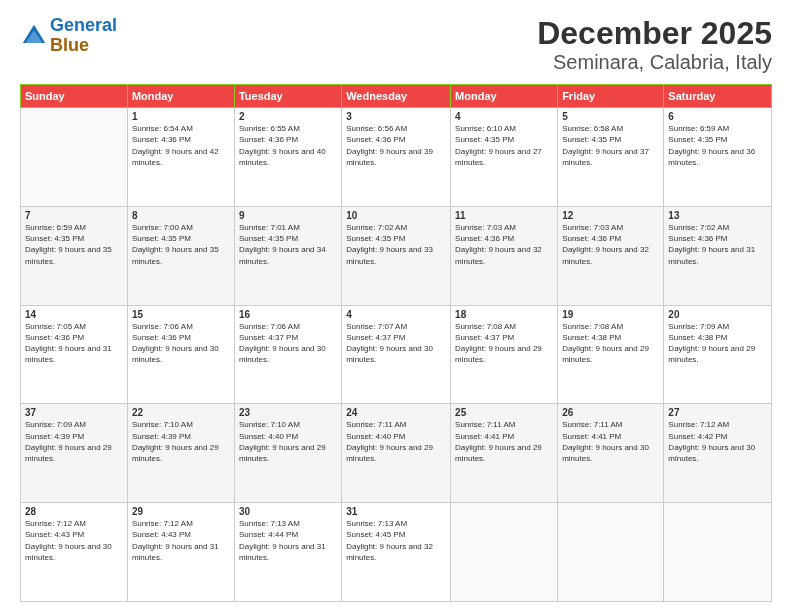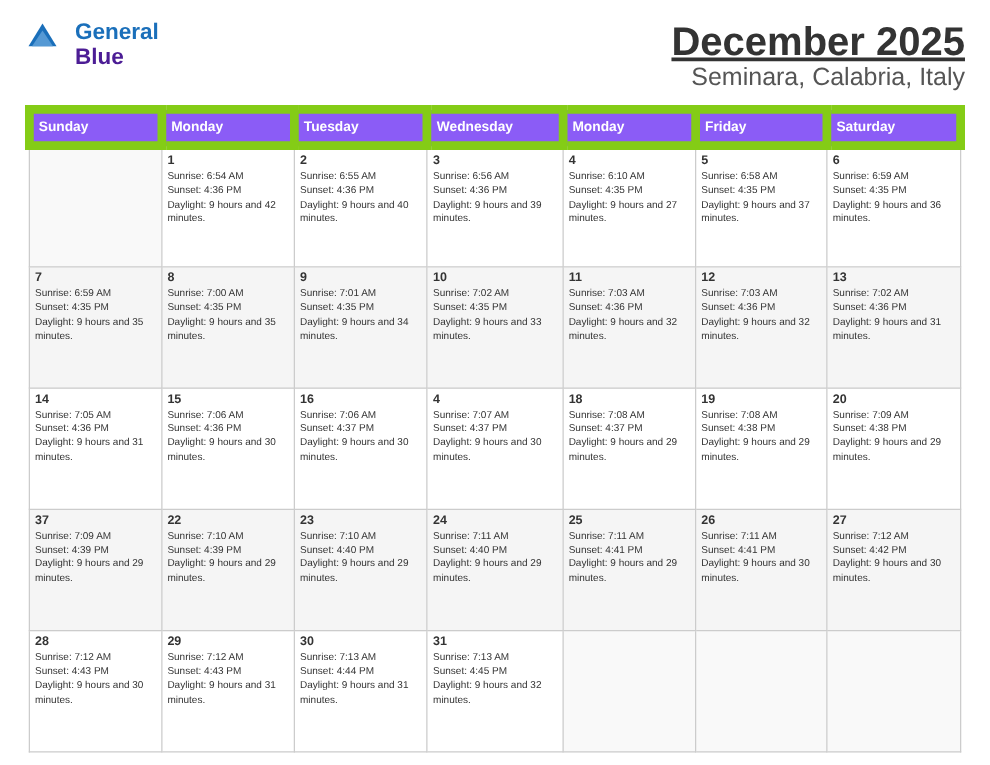--- a/index.html
+++ b/index.html
@@ -18,21 +18,21 @@
       flex-direction: column;
     }
     .header {
       display: flex;
       justify-content: space-between;
       align-items: flex-start;
       margin-bottom: 10px;
     }
     .logo {
       display: flex;
-      gap: 10px;
+      align-items: center;
     }
     .logo-text {
       font-size: 18px;
       font-weight: bold;
       color: #333;
       line-height: 1.1;
     }
     .logo-text span {
       color: #1a6fba;
     }
@@ -42,39 +42,38 @@
       margin-right: 2px;
     }
     .title-block {
       text-align: right;
     }
     .month-title {
       font-size: 32px;
       font-weight: bold;
       color: #333;
       line-height: 1.1;
-      text-decoration: underline;
     }
     .subtitle {
       font-size: 20px;
       color: #555;
     }
     table {
       width: 100%;
       border-collapse: collapse;
       flex: 1;
     }
     thead tr th {
-      background: #8b5cf6;
+      background: #ef4444;
       color: #fff;
       font-size: 11px;
       font-weight: bold;
       padding: 5px 4px;
       text-align: left;
-      border: 7px solid #84cc16;
+      border: 1px solid #84cc16;
     }
     tbody tr td {
       border: 1px solid #ccc;
       vertical-align: top;
       padding: 3px 4px;
       font-size: 8.5px;
       color: #333;
       width: 113px;
       height: 80px;
     }
@@ -101,21 +100,21 @@
 
 <div class="page">
   <div class="header">
     <div class="logo">
       <svg class="logo-icon" viewBox="0 0 40 40">
         <polygon points="20,4 36,30 4,30" fill="#1a6fba"></polygon>
         <polygon points="20,12 32,30 8,30" fill="#5599d4"></polygon>
       </svg>
       <div class="logo-text">
         <div><span>General</span></div>
-        <div><span style="color:#4c1d95">Blue</span></div>
+        <div><span style="color:#a16207">Blue</span></div>
       </div>
     </div>
     <div class="title-block">
       <div class="month-title">December 2025</div>
       <div class="subtitle">Seminara, Calabria, Italy</div>
     </div>
   </div>
 
   <table>
     <thead>

